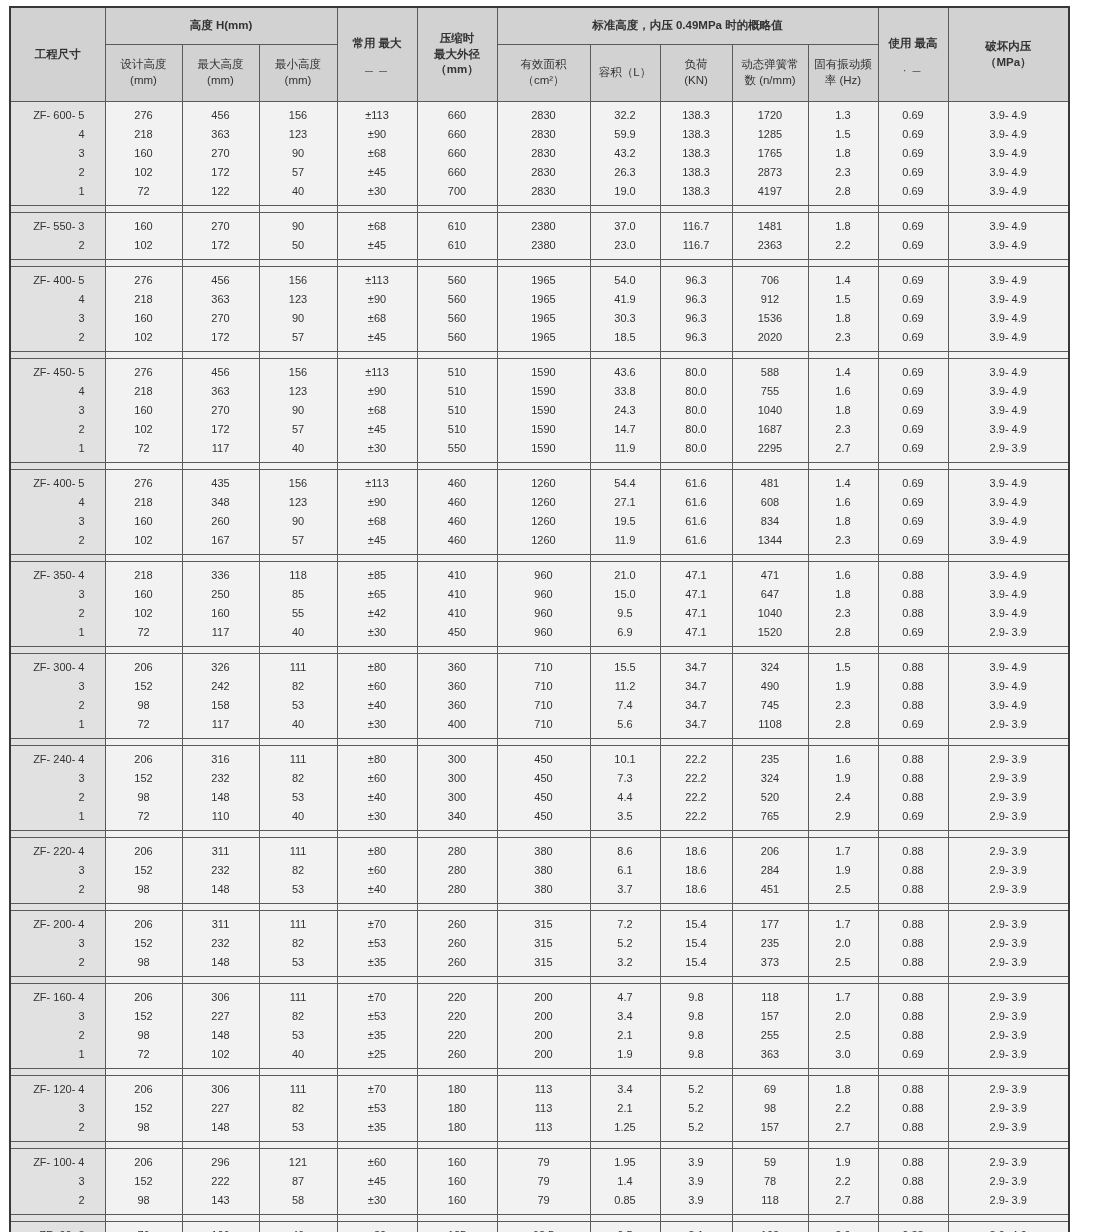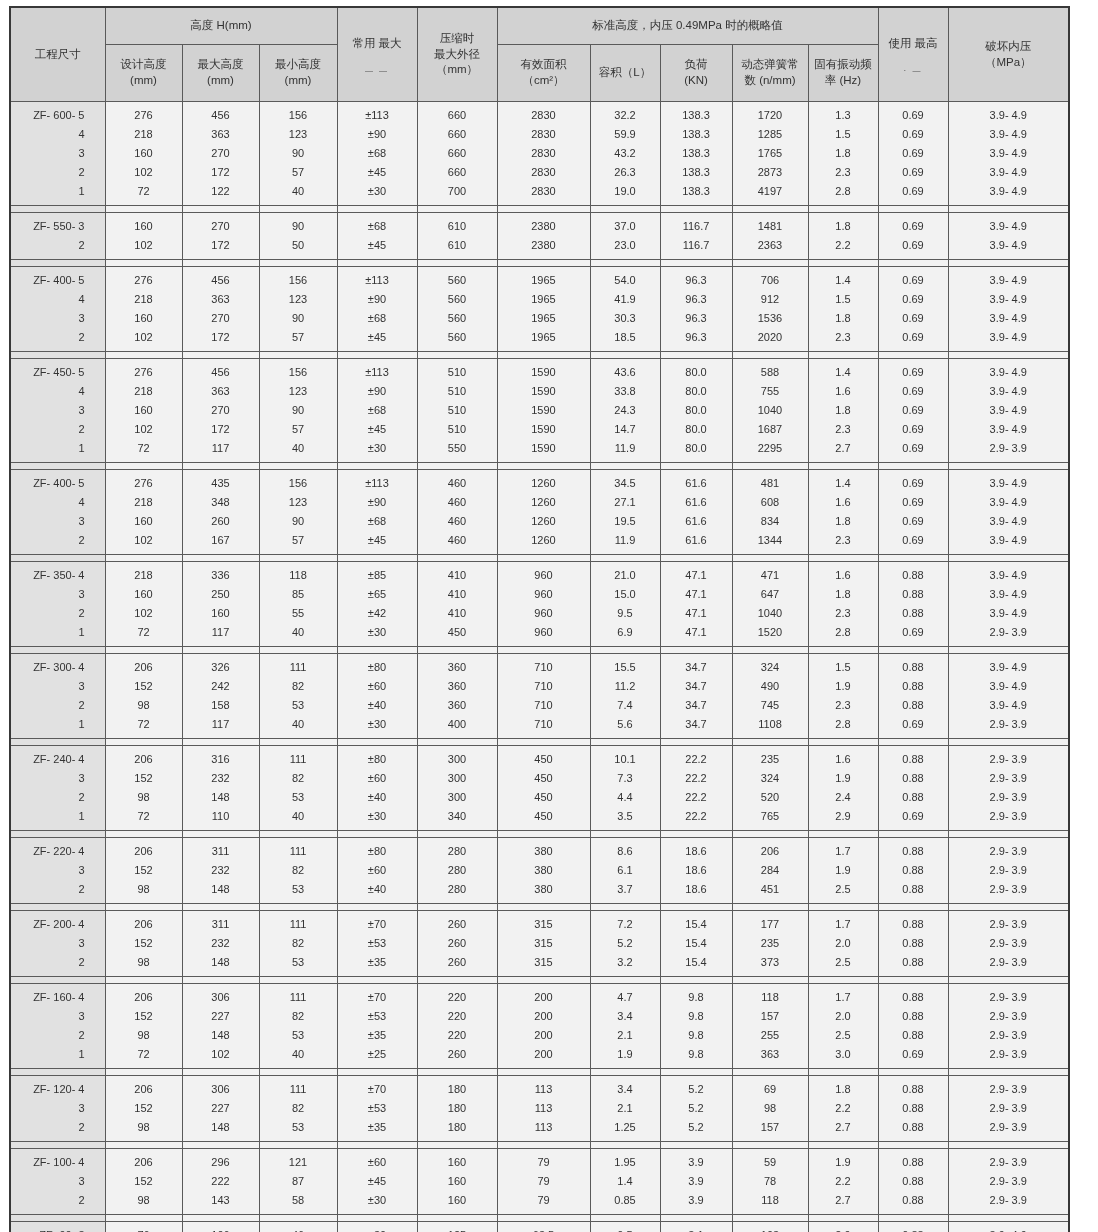--- a/index.html
+++ b/index.html
@@ -27,21 +27,21 @@
     border:1px solid var(--border);
     font-weight:normal;
     font-size:11.5px;
     line-height:1.35;
     white-space:pre-line;
     text-align:center;
     vertical-align:middle;
     padding:2px 1px;
     color:var(--text);
   }
-  thead tr.h1 th{height:32px;}
+  thead tr.h1 th{height:32px;font-weight:bold;}
   thead tr.h2 th{height:52px;}
   td{
     font-size:11px;
     height:19px;
     padding:0 3px;
     border-left:1px solid var(--border);
     border-right:1px solid var(--border);
     border-top:none;
     border-bottom:none;
     text-align:center;
@@ -445,21 +445,21 @@
     </tbody>
     <tbody class="block">
       <tr>
         <td class="model-col">ZF- 400- 5</td>
         <td class="val-col">276</td>
         <td class="val-col">435</td>
         <td class="val-col">156</td>
         <td class="val-col">±113</td>
         <td class="val-col">460</td>
         <td class="val-col">1260</td>
-        <td class="val-col">34.5</td>
+        <td class="val-col">54.4</td>
         <td class="val-col">61.6</td>
         <td class="val-col">481</td>
         <td class="val-col">1.4</td>
         <td class="val-col">0.69</td>
         <td class="val-col">3.9- 4.9</td>
       </tr>
       <tr>
         <td class="model-col">4</td>
         <td class="val-col">218</td>
         <td class="val-col">348</td>

